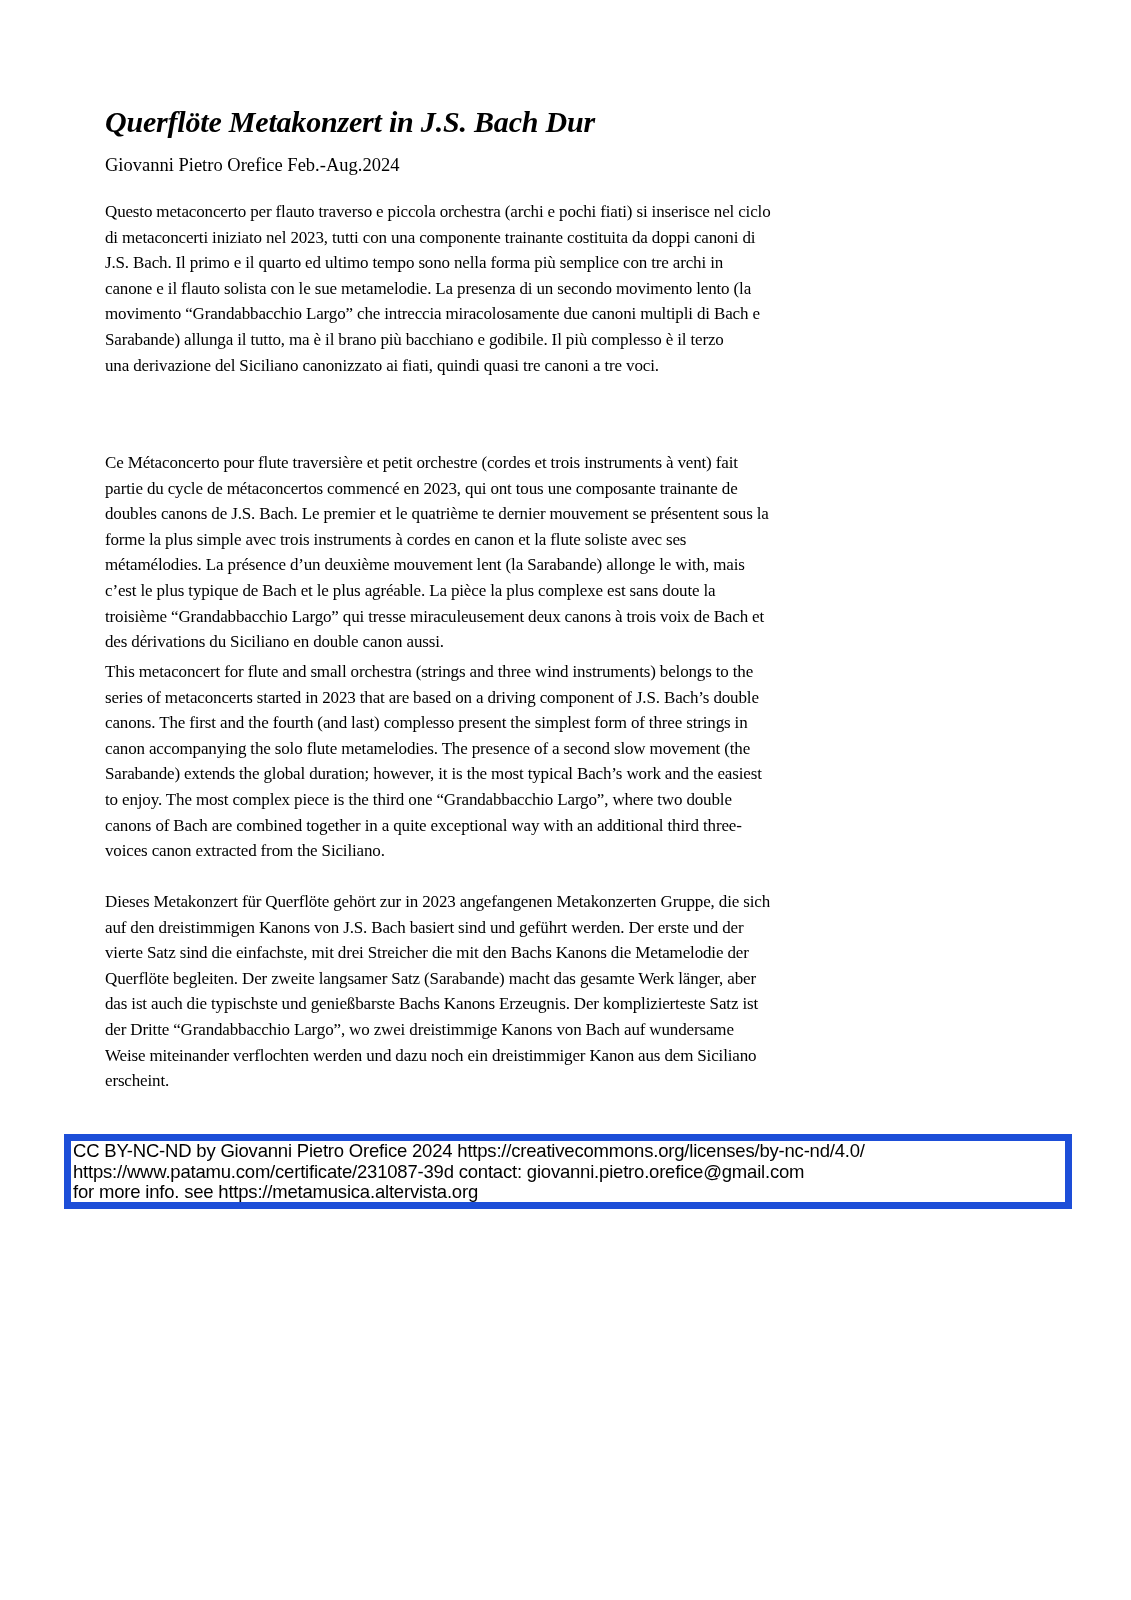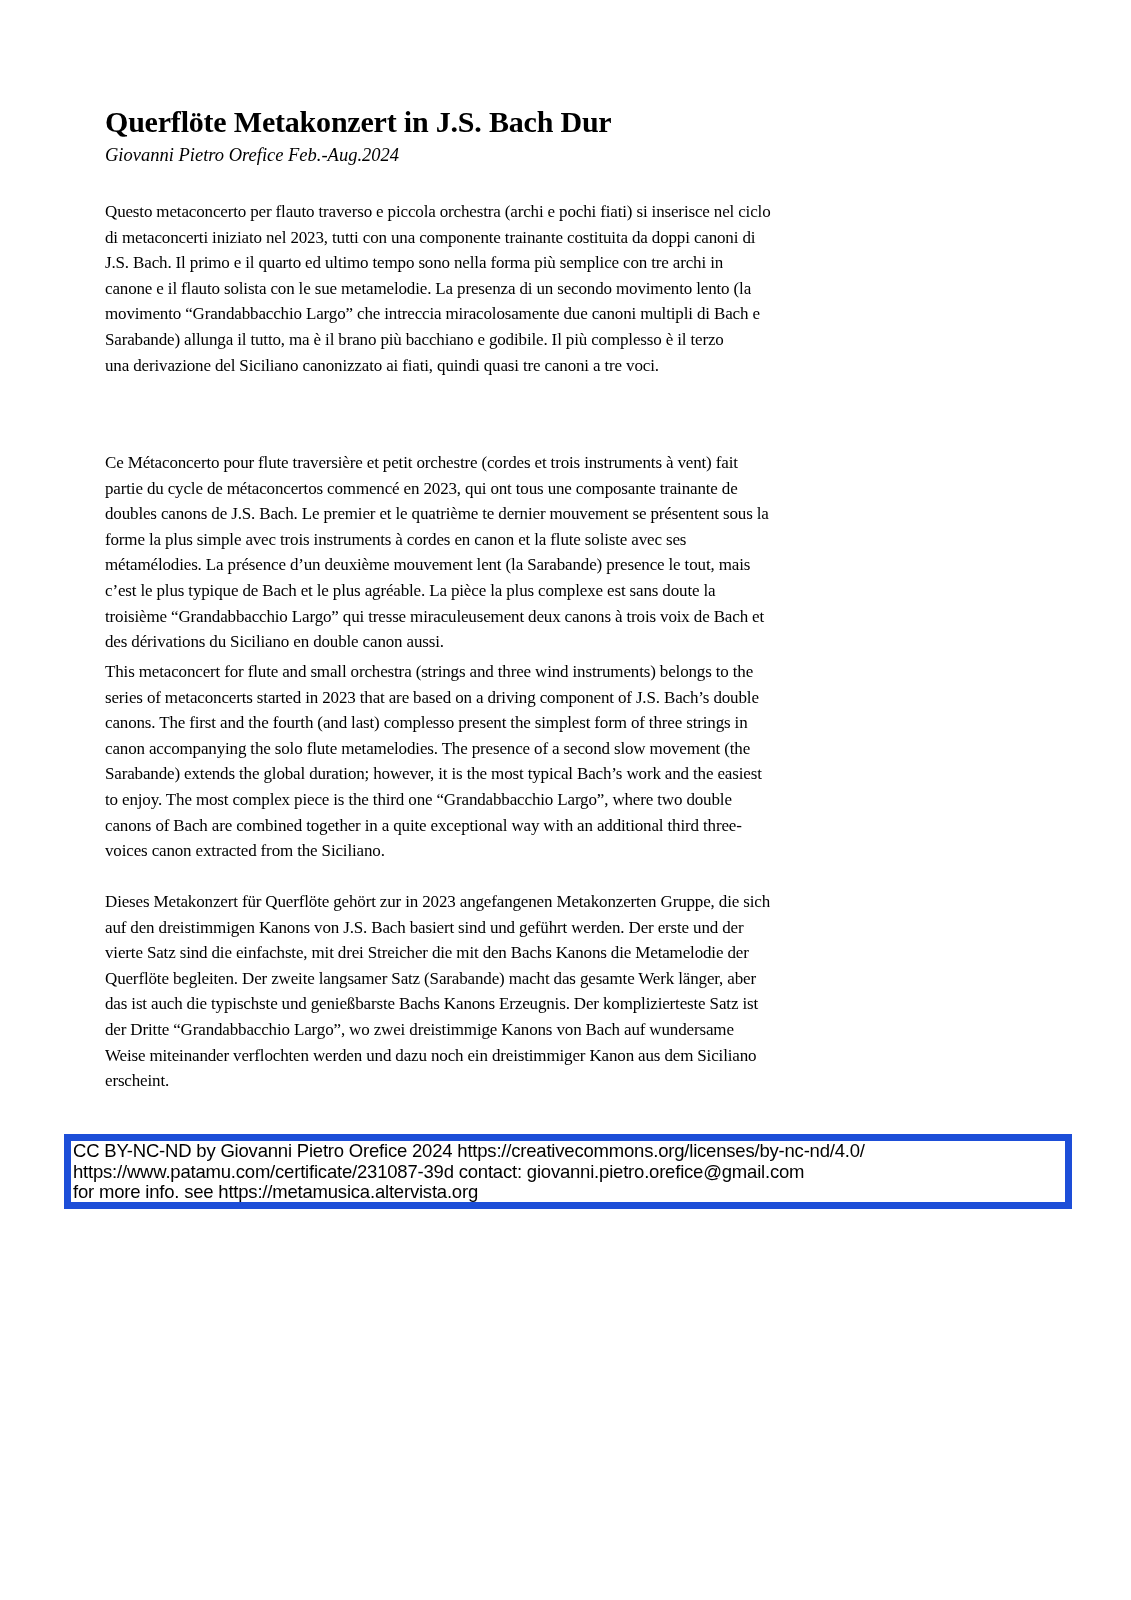--- a/index.html
+++ b/index.html
@@ -23,29 +23,29 @@
     }
     .title {
       position: absolute;
       left: 105px;
       top: 104px;
       font-size: 30px;
       font-weight: bold;
       line-height: 36px;
       white-space: nowrap;
       letter-spacing: -0.2px;
+      font-style: italic;
     }
     .subtitle {
       position: absolute;
       left: 105px;
-      top: 143px;
+      top: 153px;
       font-size: 18.5px;
       line-height: 24px;
       white-space: nowrap;
-      font-style: italic;
     }
     .para {
       position: absolute;
       left: 105px;
       font-size: 17px;
       line-height: 25.6px;
       letter-spacing: -0.15px;
     }
     .para .line {
       display: block;
@@ -91,21 +91,21 @@
     <span class="line">movimento “Grandabbacchio Largo” che intreccia miracolosamente due canoni multipli di Bach e</span>
     <span class="line">Sarabande) allunga il tutto, ma è il brano più bacchiano e godibile. Il più complesso è il terzo</span>
     <span class="line">una derivazione del Siciliano canonizzato ai fiati, quindi quasi tre canoni a tre voci.</span>
   </div>
 
   <div class="para p-fr">
     <span class="line">Ce Métaconcerto pour flute traversière et petit orchestre (cordes et trois instruments à vent) fait</span>
     <span class="line">partie du cycle de métaconcertos commencé en 2023, qui ont tous une composante trainante de</span>
     <span class="line">doubles canons de J.S. Bach. Le premier et le quatrième te dernier mouvement se présentent sous la</span>
     <span class="line">forme la plus simple avec trois instruments à cordes en canon et la flute soliste avec ses</span>
-    <span class="line">métamélodies. La présence d’un deuxième mouvement lent (la Sarabande) presence le tout, mais</span>
+    <span class="line">métamélodies. La présence d’un deuxième mouvement lent (la Sarabande) allonge le with, mais</span>
     <span class="line">c’est le plus typique de Bach et le plus agréable. La pièce la plus complexe est sans doute la</span>
     <span class="line">troisième “Grandabbacchio Largo” qui tresse miraculeusement deux canons à trois voix de Bach et</span>
     <span class="line">des dérivations du Siciliano en double canon aussi.</span>
   </div>
 
   <div class="para p-en">
     <span class="line">This metaconcert for flute and small orchestra (strings and three wind instruments) belongs to the</span>
     <span class="line">series of metaconcerts started in 2023 that are based on a driving component of J.S. Bach’s double</span>
     <span class="line">canons. The first and the fourth (and last) complesso present the simplest form of three strings in</span>
     <span class="line">canon accompanying the solo flute metamelodies. The presence of a second slow movement (the</span>

